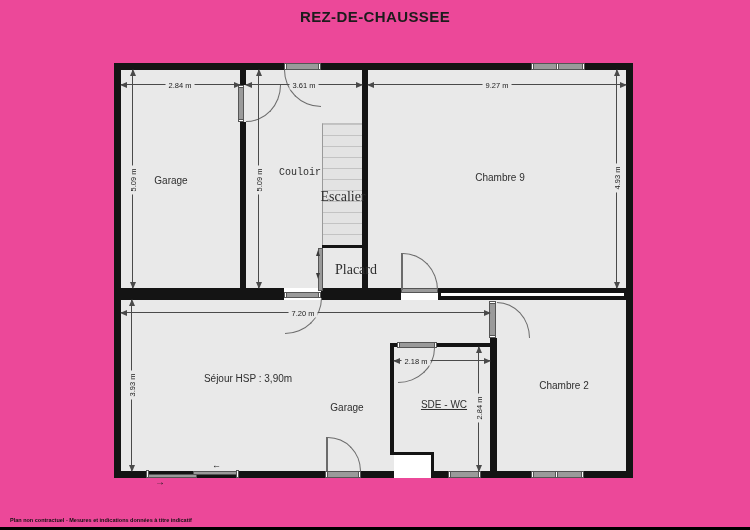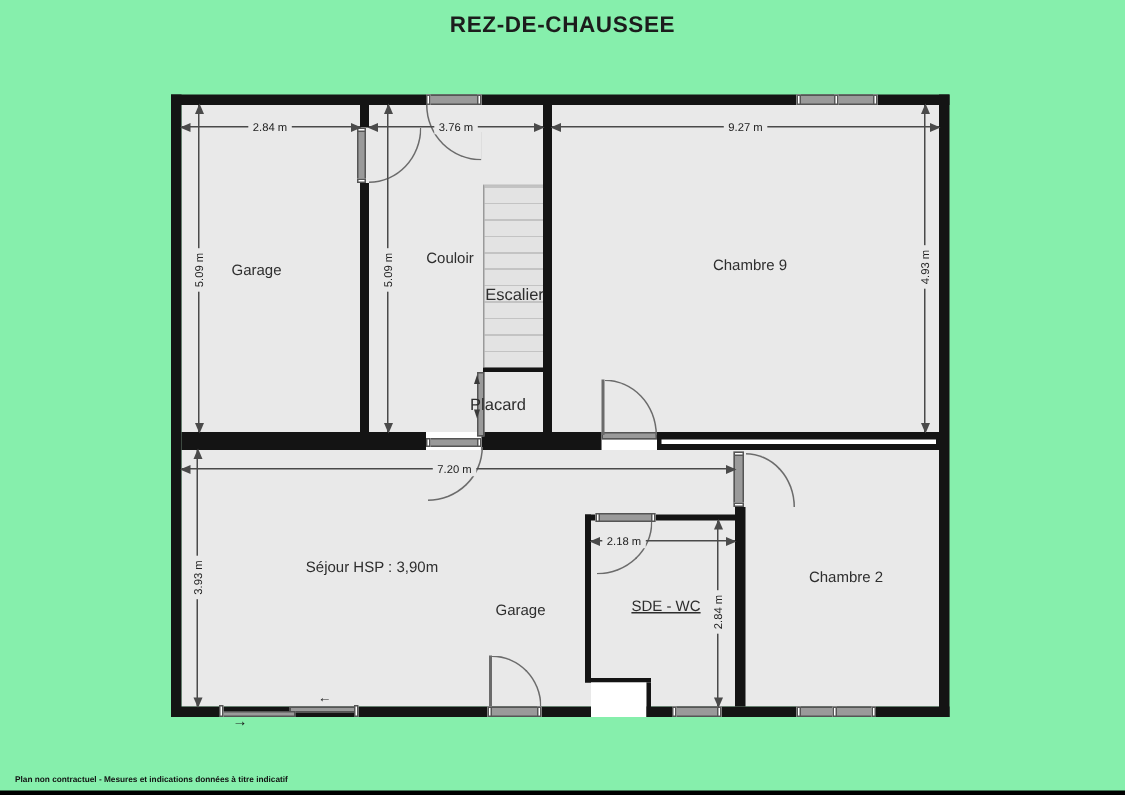--- a/index.html
+++ b/index.html
@@ -1,16 +1,16 @@
 <!DOCTYPE html>
 <html><head>
 <meta charset="utf-8">
 <style>
   html,body{margin:0;padding:0;background:#fff;}
-  .stage{position:relative;width:750px;height:530px;background:#86efac;overflow:hidden;
+  .stage{position:relative;width:750px;height:530px;background:#ec4899;overflow:hidden;
          font-family:"Liberation Sans", sans-serif;}
   .abs{position:absolute;box-sizing:border-box;}
   .title{position:absolute;left:0;top:8px;width:750px;text-align:center;
          font-size:15px;font-weight:600;letter-spacing:.4px;color:#1c1c1c;}
   .floor{background:#e9e9e9;}
   .wall{background:#141414;}
   .whitegap{background:#ffffff;}
   
   .stairs{background:#e3e3e3;border-left:1px solid #9a9a9a;border-top:1px solid #c0c0c0;
           background-image:repeating-linear-gradient(to bottom,#c3c3c3 0,#c3c3c3 1px,transparent 1px,transparent 11px);}
@@ -36,21 +36,21 @@
         border-bottom:3px solid transparent;border-left:7px solid #4a4a4a;}
   .dl-v::before{content:"";position:absolute;top:-1px;left:-2.5px;border-left:3px solid transparent;
         border-right:3px solid transparent;border-bottom:7px solid #4a4a4a;}
   .dl-v::after{content:"";position:absolute;bottom:-1px;left:-2.5px;border-left:3px solid transparent;
         border-right:3px solid transparent;border-top:7px solid #4a4a4a;}
   .dim-label{position:absolute;font-size:7.5px;color:#222;background:#e9e9e9;padding:0 3px;
         white-space:nowrap;transform:translate(-50%,-50%);line-height:9px;}
   .dim-label.rot{transform:translate(-50%,-50%) rotate(-90deg);}
   .room-label{position:absolute;font-size:10px;color:#2e2e2e;white-space:nowrap;
         transform:translate(-50%,-50%);line-height:12px;}
-  .small-label{font-size:11px;}
+  .small-label{font-size:14px;font-family:Liberation Serif, serif;}
   .tri-up{width:0;height:0;border-left:2.5px solid transparent;border-right:2.5px solid transparent;
         border-bottom:6px solid #3a3a3a;}
   .tri-down{width:0;height:0;border-left:2.5px solid transparent;border-right:2.5px solid transparent;
         border-top:6px solid #3a3a3a;}
   .glyph{position:absolute;color:#1a1a1a;line-height:1;}
   .footer{position:absolute;left:10px;top:517px;font-size:5.5px;font-weight:700;color:#111;}
   .bottombar{position:absolute;left:0;top:527px;width:750px;height:2.5px;background:#000;}
 </style>
 </head>
 <body>
@@ -136,35 +136,35 @@
   <div class="dl dl-h" style="left:368px;top:84px;width:258px;height:1px;"></div>
   <div class="dl dl-v" style="left:132px;top:70px;width:1px;height:218px;"></div>
   <div class="dl dl-v" style="left:258px;top:70px;width:1px;height:218px;"></div>
   <div class="dl dl-v" style="left:616px;top:70px;width:1px;height:218px;"></div>
   <div class="dl dl-h" style="left:121px;top:312px;width:369px;height:1px;"></div>
   <div class="dl dl-v" style="left:131px;top:300px;width:1px;height:171px;"></div>
   <div class="dl dl-h" style="left:394px;top:360px;width:96px;height:1px;"></div>
   <div class="dl dl-v" style="left:478px;top:347px;width:1px;height:124px;"></div>
 
   <span class="dim-label" style="left:180px;top:85px;">2.84 m</span>
-  <span class="dim-label" style="left:304px;top:85px;">3.76 m</span>
+  <span class="dim-label" style="left:304px;top:85px;">3.61 m</span>
   <span class="dim-label" style="left:497px;top:85px;">9.27 m</span>
   <span class="dim-label rot" style="left:133px;top:180px;">5.09 m</span>
   <span class="dim-label rot" style="left:259px;top:180px;">5.09 m</span>
   <span class="dim-label rot" style="left:617px;top:178px;">4.93 m</span>
   <span class="dim-label" style="left:303px;top:313px;">7.20 m</span>
   <span class="dim-label rot" style="left:132px;top:385px;">3.93 m</span>
   <span class="dim-label" style="left:416px;top:361px;">2.18 m</span>
   <span class="dim-label rot" style="left:479px;top:408px;">2.84 m</span>
 
   <span class="room-label" style="left:171px;top:181px;">Garage</span>
-  <span class="room-label" style="left:300px;top:173px;">Couloir</span>
+  <span class="room-label" style="left:300px;top:173px;font-family:Liberation Mono, monospace;">Couloir</span>
   <span class="room-label small-label" style="left:343px;top:197px;">Escalier</span>
   <span class="room-label" style="left:500px;top:178px;">Chambre 9</span>
-  <span class="room-label small-label" style="left:332px;top:270px;">Placard</span>
+  <span class="room-label small-label" style="left:356px;top:270px;">Placard</span>
   <span class="room-label" style="left:248px;top:379px;">Séjour HSP : 3,90m</span>
   <span class="room-label" style="left:347px;top:408px;">Garage</span>
   <span class="room-label" style="left:444px;top:405px;text-decoration:underline;">SDE - WC</span>
   <span class="room-label" style="left:564px;top:386px;">Chambre 2</span>
 
   <div class="footer">Plan non contractuel - Mesures et indications données à titre indicatif</div>
   <div class="bottombar"></div>
 
 </div>
 

